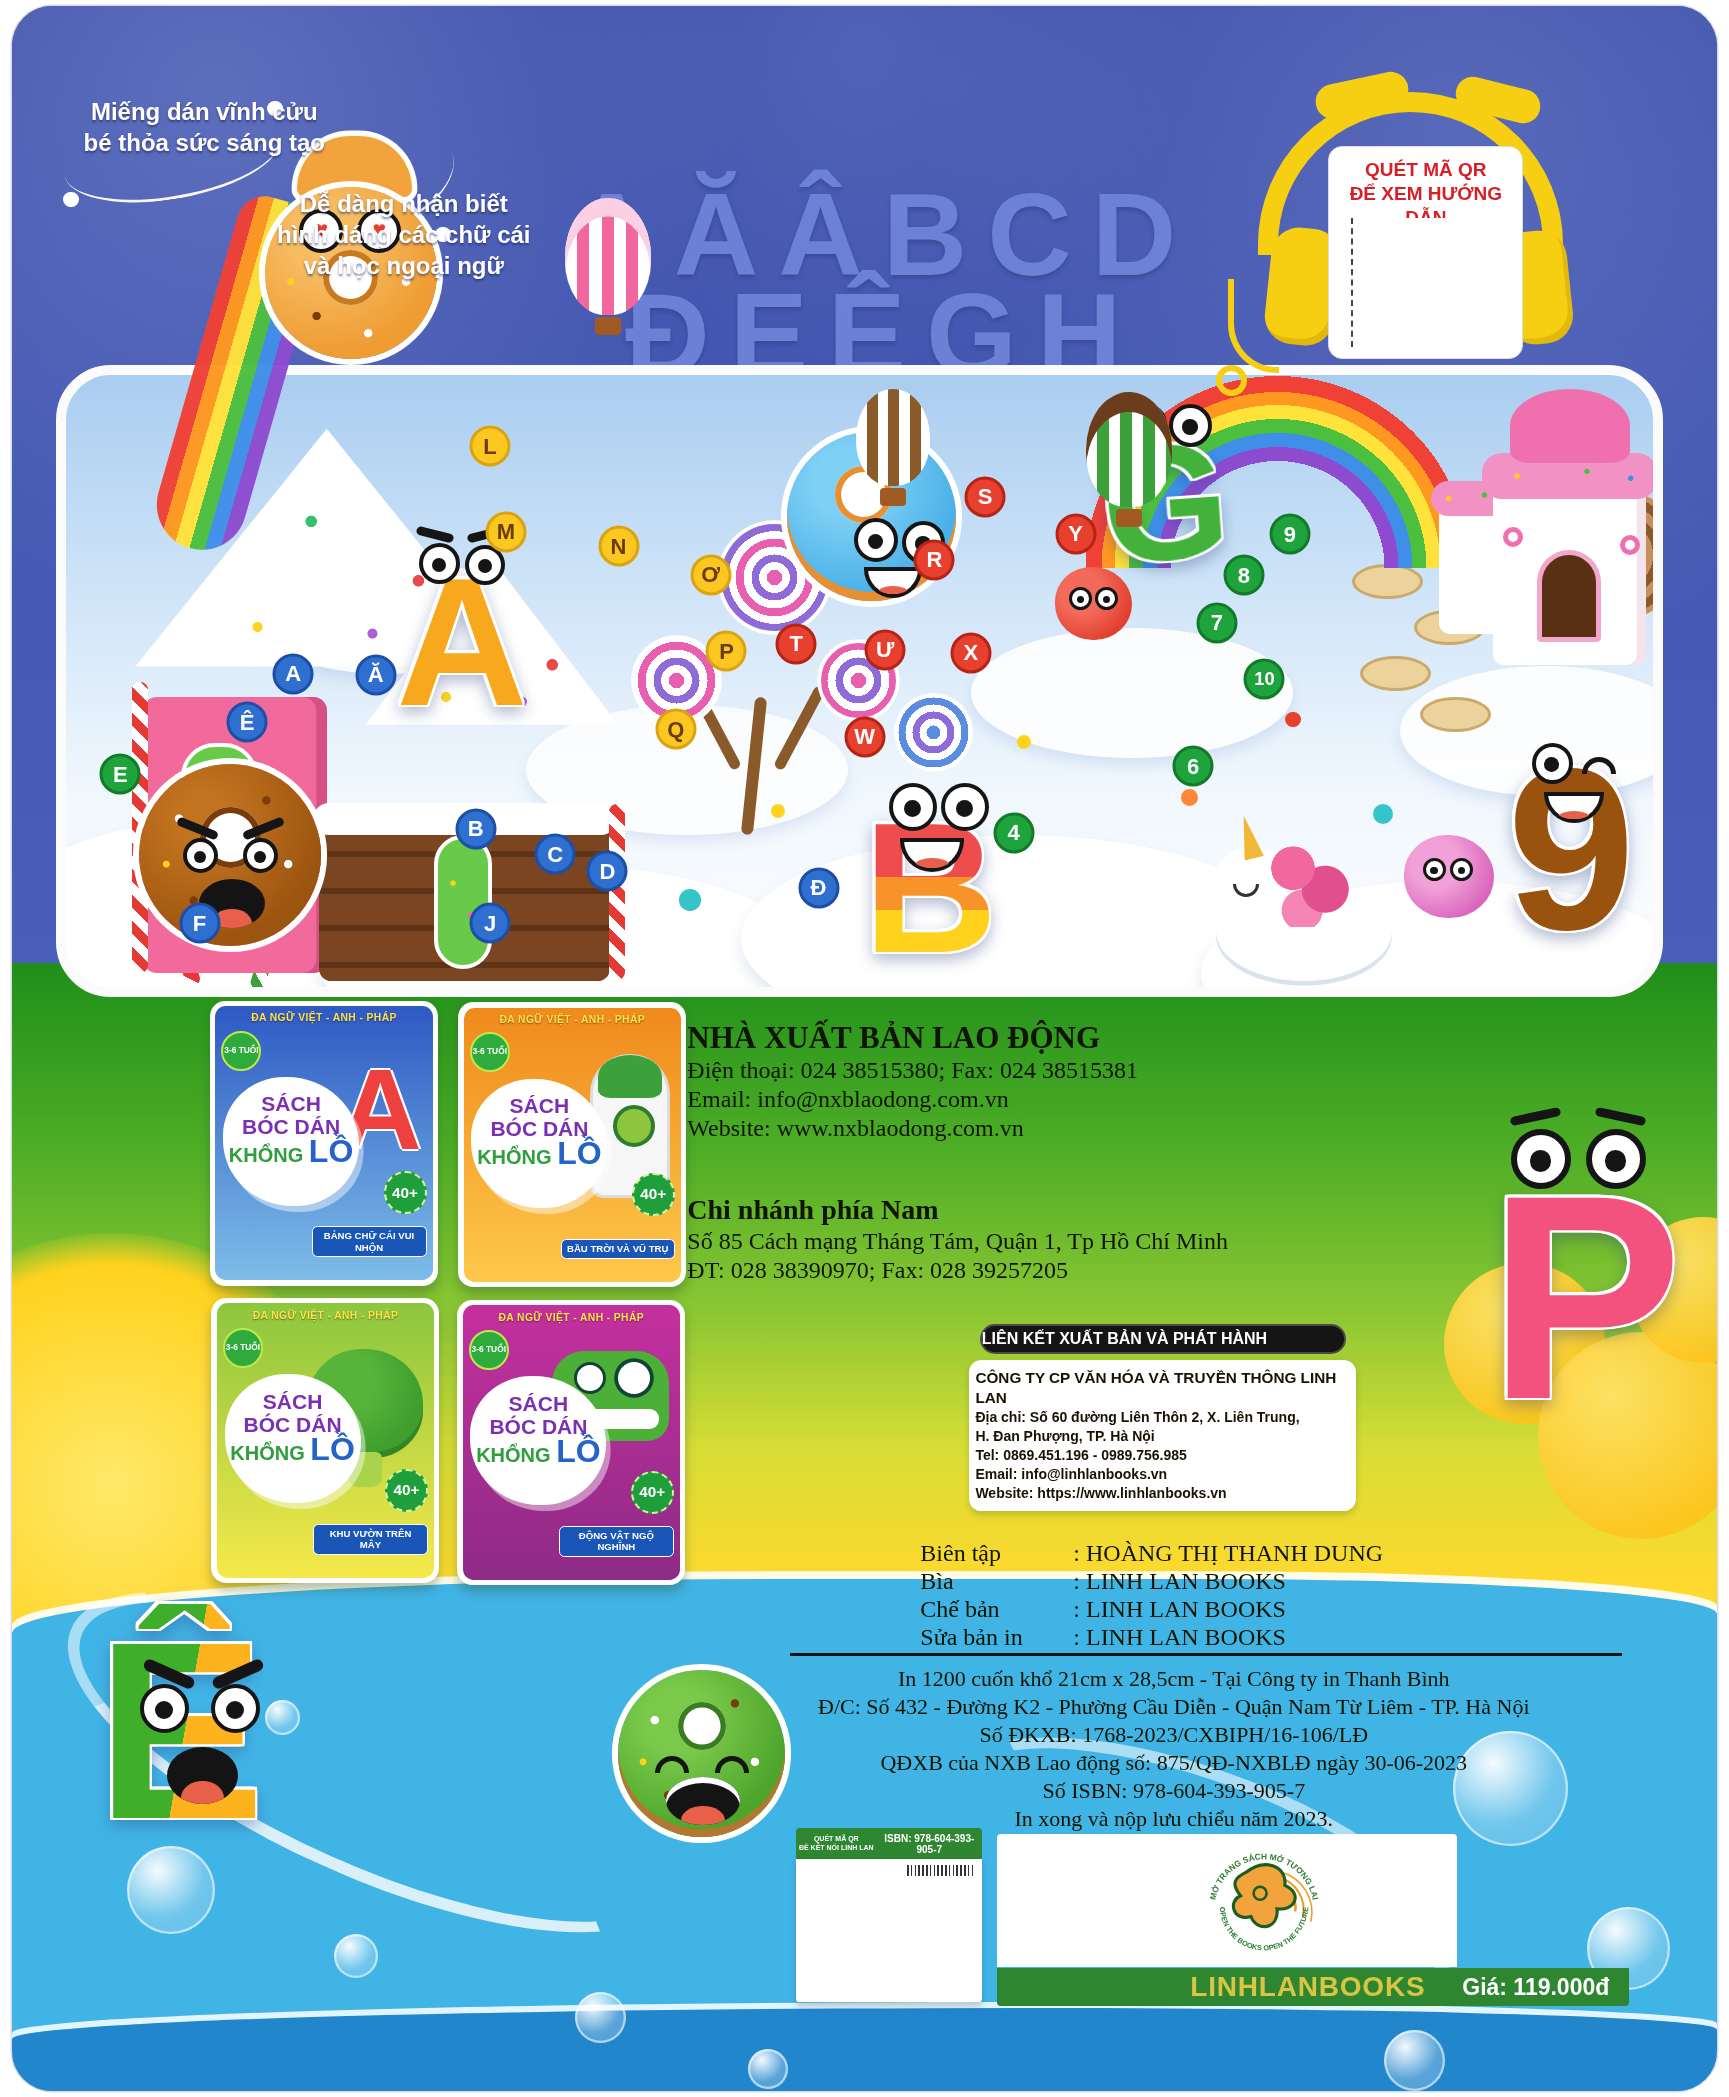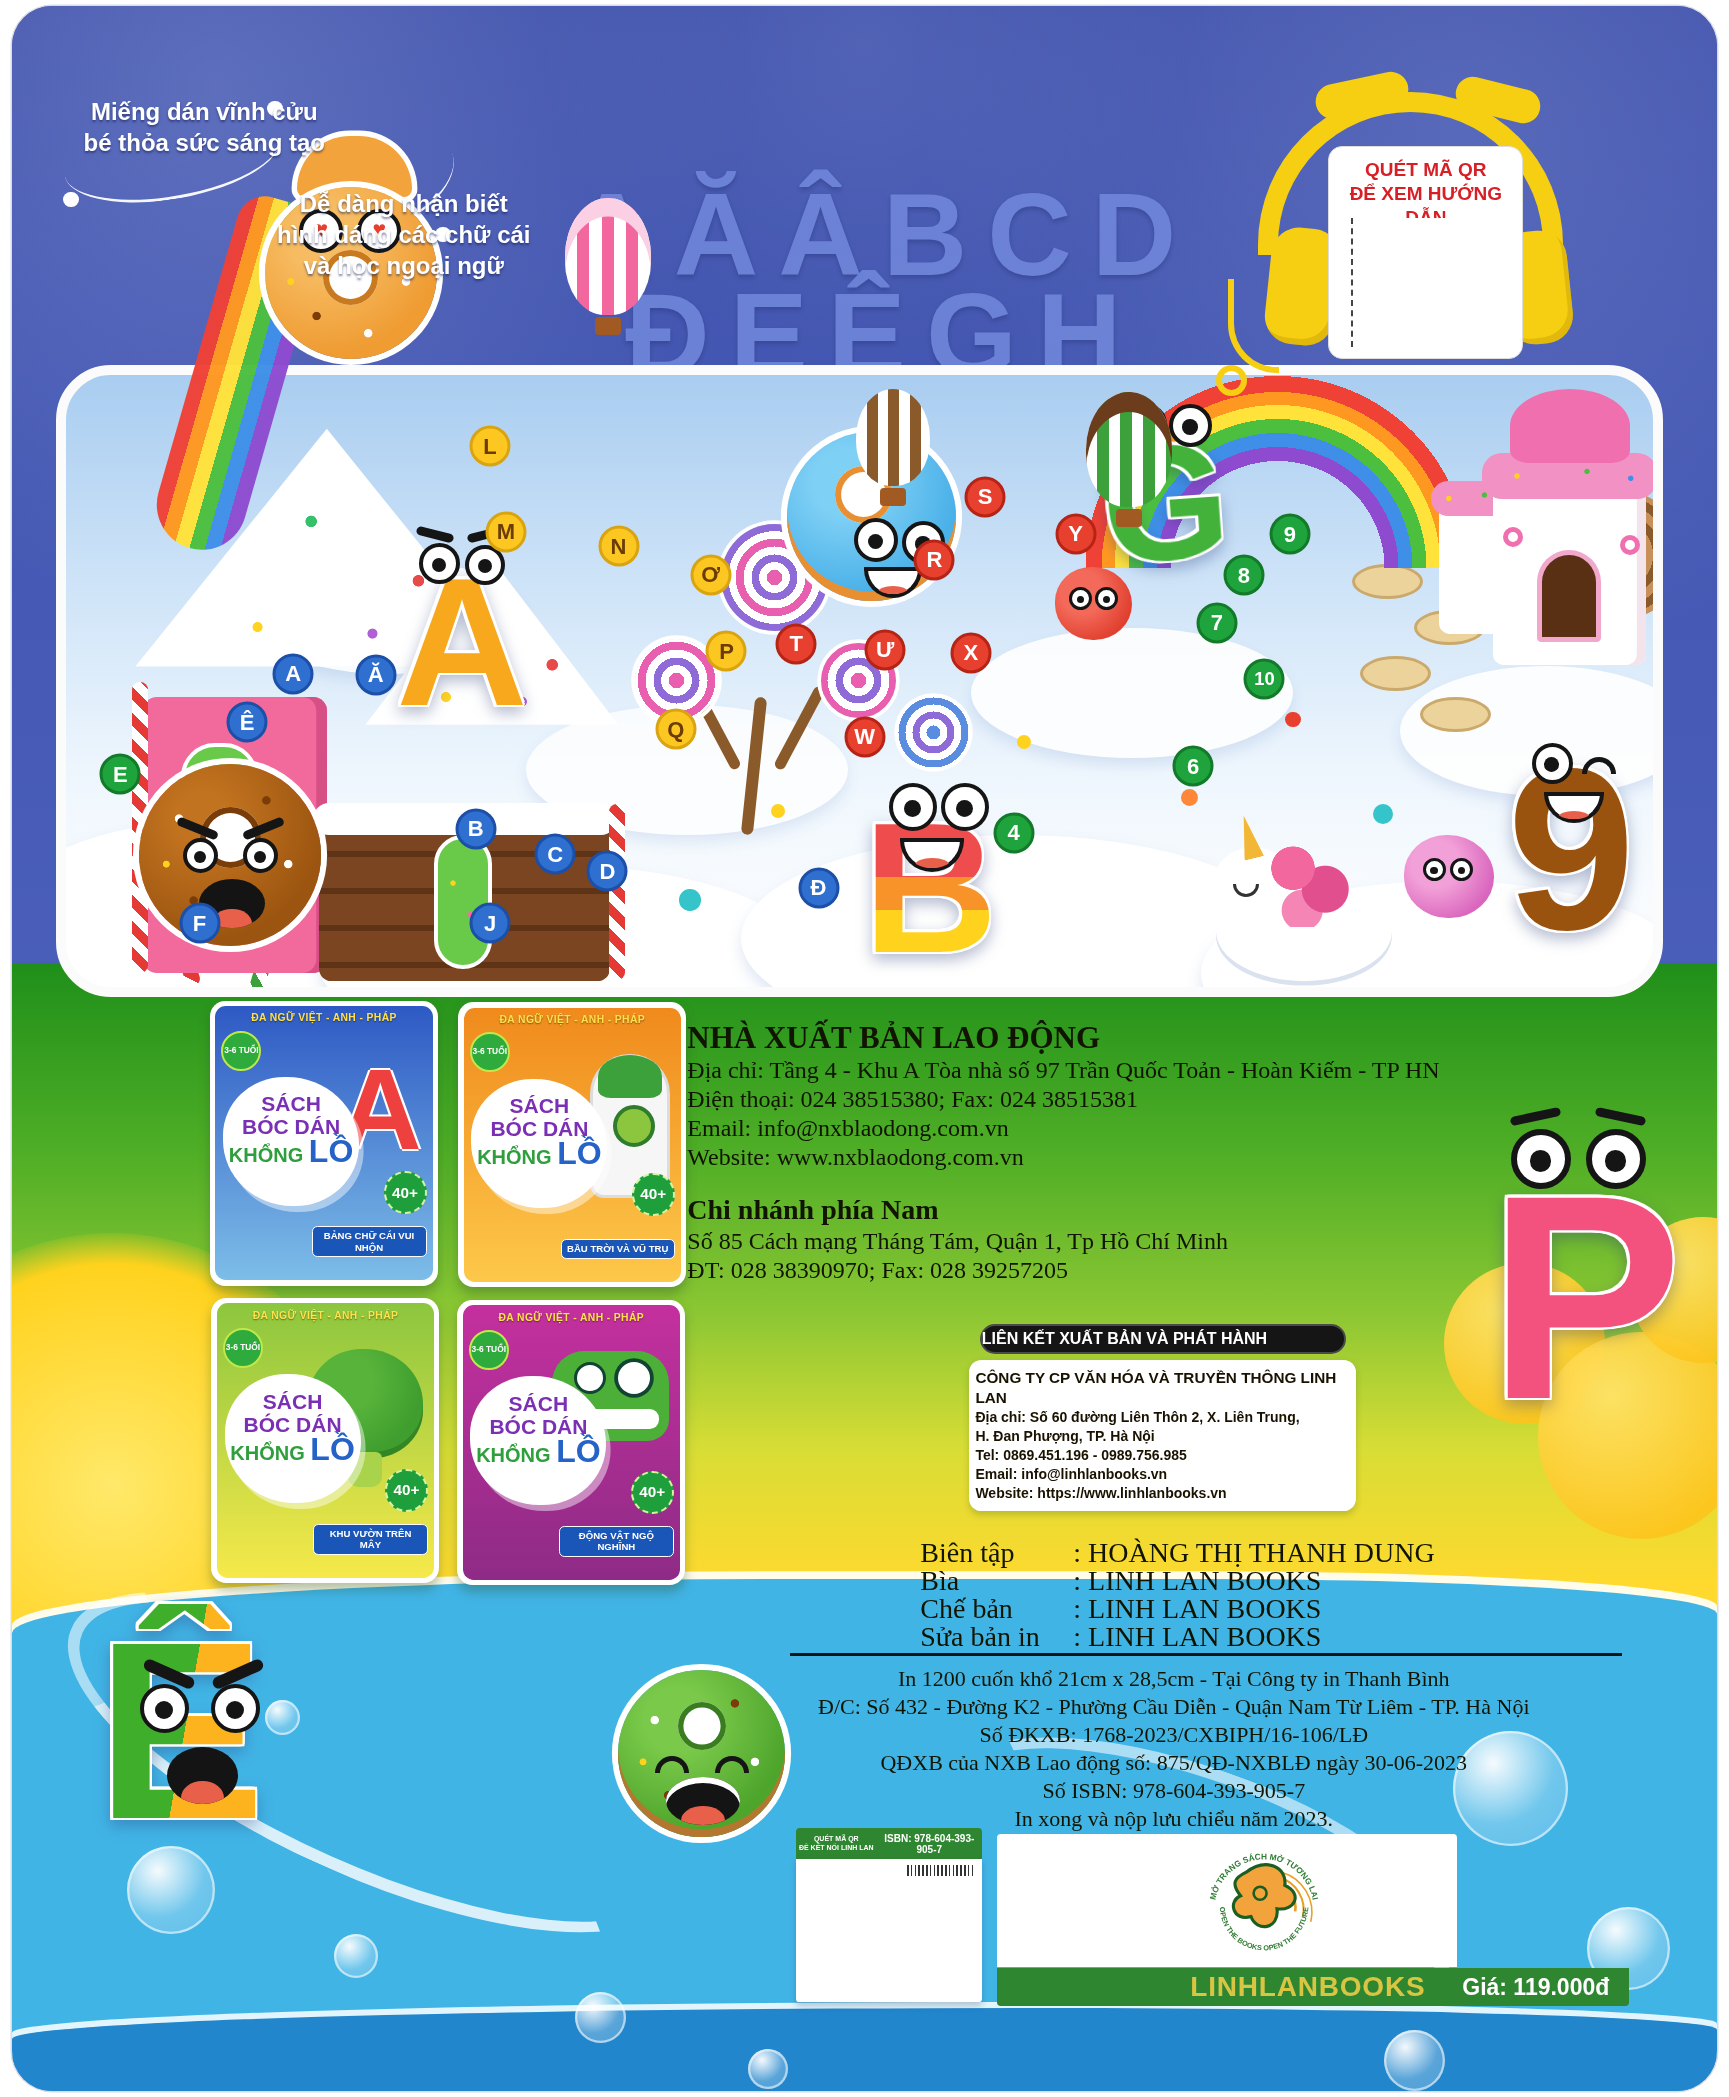--- a/index.html
+++ b/index.html
@@ -225,21 +225,21 @@
   .pill { margin:0 auto; width:366px; background:#151515; border:2.3px solid #4a4a4a; border-radius:17px;
     color:#fff; font-family:"Liberation Sans", sans-serif; font-weight:bold; font-size:16px; line-height:26px; }
   .liaison-box { margin:6.1px auto 0; width:387px; background:#fff; border-radius:12.3px; padding:7.7px 6.1px;
     font-family:"Liberation Sans", sans-serif; color:#1a1200; box-shadow:0 3.1px 6.1px rgba(60,90,20,.25); }
   .liaison-box .co { font-weight:bold; font-size:15.3px; line-height:20px; }
   .liaison-box .li { font-weight:bold; font-size:14px; line-height:19px; }
   .resp-line { font-size:25px; line-height:31px; }
   .resp-name { font-size:27px; font-weight:bold; line-height:32px; }
 
   .credits { position:absolute; left:908px; top:1533px; z-index:6; font-family:"Liberation Serif", serif;
-    font-size:28px; color:#101400; }
+    font-size:24px; color:#101400; }
   .credit-row { line-height:28px; display:flex; }
   .credit-row .lab { width:153px; }
   .rule { position:absolute; left:778px; top:1647px; width:832px; border-top:3.1px solid #151515; z-index:6; }
   .prints { position:absolute; left:686px; top:1659px; width:951px; text-align:center; z-index:6;
     font-family:"Liberation Serif", serif; font-size:22px; color:#101400; }
   .prints div { line-height:28px; }
 
   
   .f-leftbar { position:absolute; left:784px; top:1822px; width:186px; height:31px; background:#2f8630;
     border-radius:3.8px 3.8px 0 0; display:flex; align-items:center; z-index:7; }
@@ -627,21 +627,20 @@
       </span>
     <span class="eye" style="left:98px;top:-23px;width:60px;height:60px;border-width:6.1px;">
         <i></i>
       </span>
     <div class="brow" style="left:21.5px;top:-40px;transform:rotate(-12deg);width:51px;"></div>
     <div class="brow" style="left:107px;top:-40px;transform:rotate(12deg);width:51px;"></div>
   </div>
 
   <div class="txtblock" style="top:1013px;">
     <div class="pub-title">NHÀ XUẤT BẢN LAO ĐỘNG</div>
-    <div class="pub-line">Địa chỉ: Tầng 4 - Khu A Tòa nhà số 97 Trần Quốc Toản - Hoàn Kiếm - TP HN</div>
     <div class="pub-line">Điện thoại: 024 38515380; Fax: 024 38515381</div>
     <div class="pub-line">Email: info@nxblaodong.com.vn</div>
     <div class="pub-line">Website: www.nxblaodong.com.vn</div>
   </div>
 
   <div class="txtblock" style="top:1187px;">
     <div class="branch-title">Chi nhánh phía Nam</div>
     <div class="pub-line">Số 85 Cách mạng Tháng Tám, Quận 1, Tp Hồ Chí Minh</div>
     <div class="pub-line">ĐT: 028 38390970; Fax: 028 39257205</div>
   </div>

